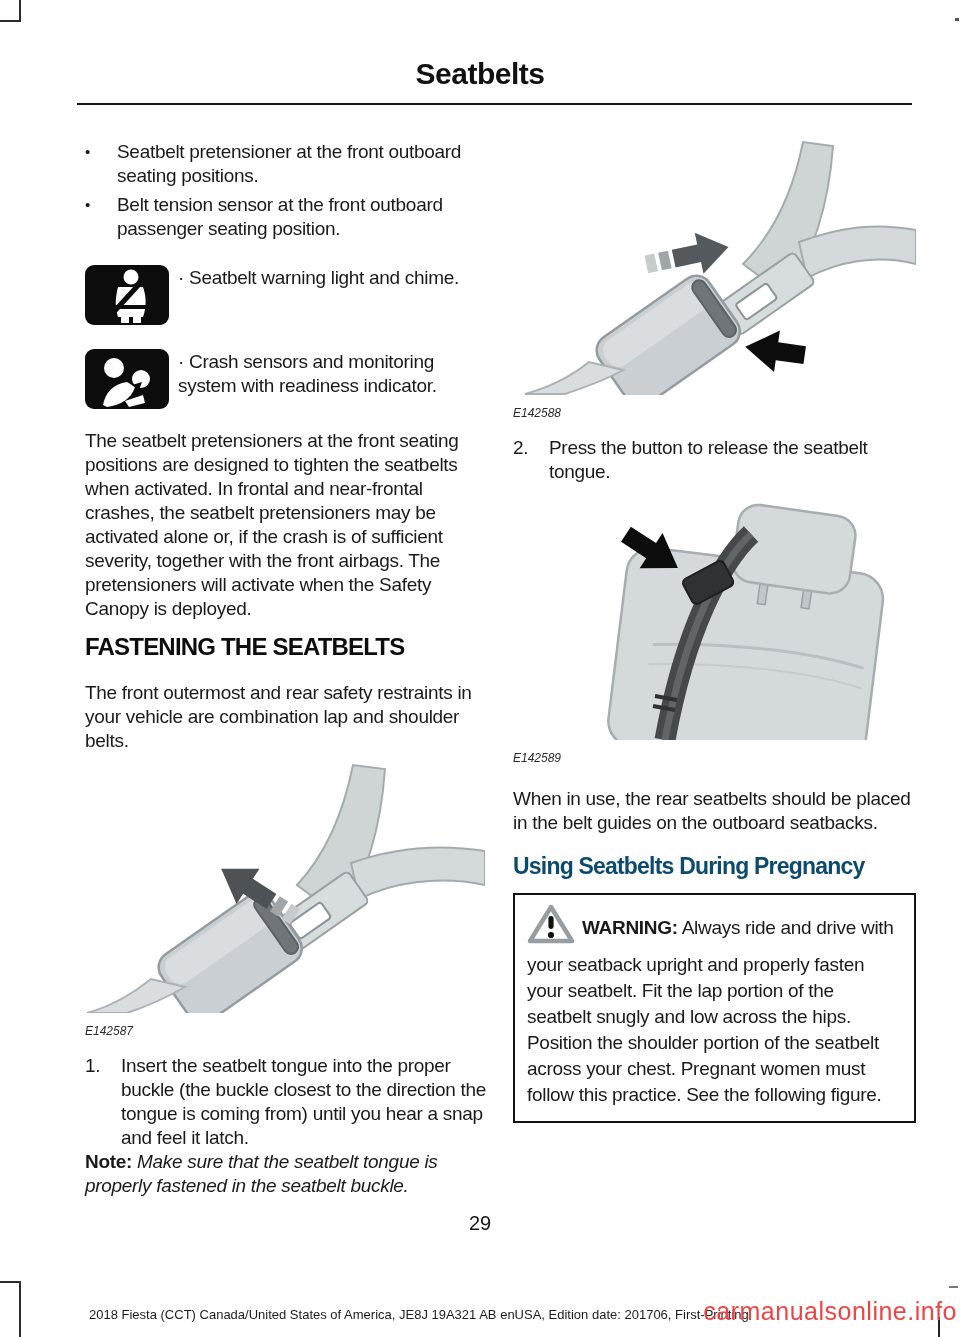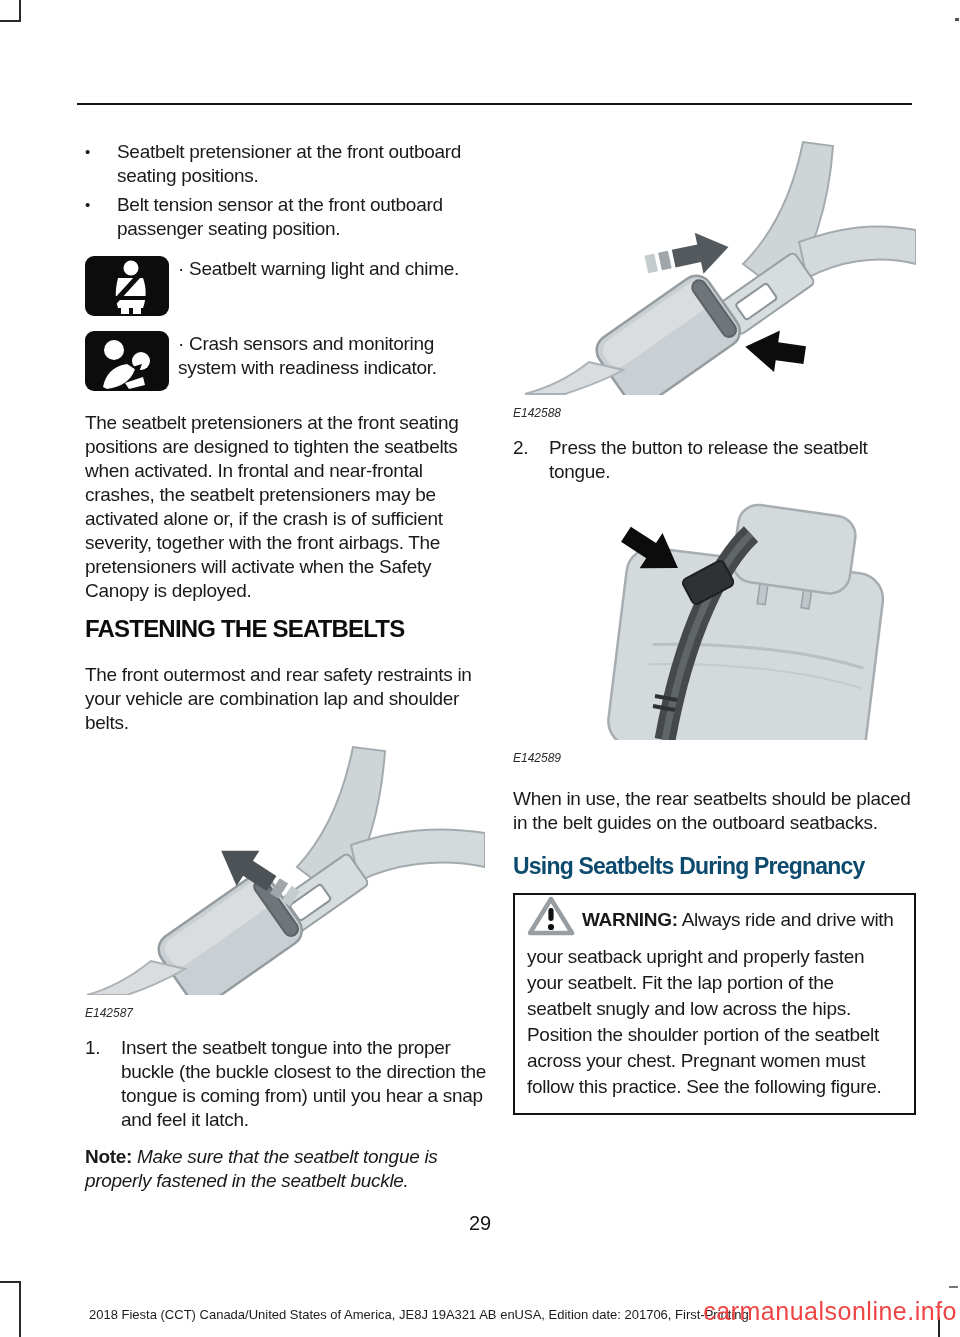--- a/index.html
+++ b/index.html
@@ -21,58 +21,59 @@
   .rule  { position:absolute; top:103px; left:77px; width:835px; height:2px; background:#151515; }
 
   .col { position:absolute; top:140px; font-size:19px; line-height:24px; letter-spacing:-0.3px; }
   .col-left  { left:85px;  width:402px; }
   .col-right { left:513px; width:403px; }
 
   .bullet-item { display:flex; margin-bottom:5px; }
   .bullet-char { width:32px; flex:none; font-size:15px; line-height:24px; }
   .bullet-text { flex:1; }
 
-  .callout { display:flex; align-items:flex-start; margin-top:15px; }
+  .callout { display:flex; align-items:flex-start; margin-top:24px; }
   .icon-tile { flex:none; width:84px; height:60px; background:#0c0c0c; border-radius:9px; margin-right:9px; }
   .callout-text { flex:1; padding-top:1px; }
 
   .para { margin-top:20px; }
   .h-major { margin-top:12px; font-size:24px; line-height:28px; font-weight:bold; letter-spacing:-0.8px; color:#0d0d0d; }
   .h-minor { margin-top:18px; font-size:23px; line-height:27px; font-weight:bold; letter-spacing:-0.8px; color:#0c4a6e; }
 
   .figure { margin-top:10px; }
   .fig-label { font-size:12px; letter-spacing:0; line-height:18px; color:#2b2b2b; margin-top:3px;font-style:italic; }
 
   .step { display:flex; margin-top:14px; }
   .step-num { width:36px; flex:none; }
   .step-text { flex:1; }
 
-  .note { margin-top:13px; }
+  .note { }
   .note-label { font-weight:bold; font-style:normal; }
   .note-text { font-style:italic; }
 
-  .warning-box { margin-top:13px; border:2px solid #111; padding:0 12px 13px 12px; line-height:26px; }
+  .warning-box { margin-top:13px; border:2px solid #111; padding:8px 12px 13px 12px; line-height:26px; }
   .warn-icon { display:inline-block; vertical-align:-11px; margin-right:7px; }
   .warning-label { font-weight:bold; }
 
   .page-number { position:absolute; top:1212px; left:0; width:100%; text-align:center; font-size:20px; color:#161616; }
   .footer-line { position:absolute; top:1307px; left:89px; font-size:13px; letter-spacing:0; color:#1c1c1c; }
   .watermark { position:absolute; top:1297px; right:3px; font-size:25px; letter-spacing:0.5px; color:#ef4444; }
 </style>
 </head>
 <body>
 
 <div class="page">
 
   <div class="crop crop-tl"></div>
   <div class="crop crop-bl"></div>
   <div class="crop crop-tr-dot"></div>
   <div class="crop crop-br-dash"></div>
   <div class="crop crop-br-tick"></div>
 
+  <div class="title">Seatbelts</div>
   <div class="rule"></div>
 
   <div class="col col-left">
 
     <div class="bullet-item">
       <span class="bullet-char">•</span>
       <span class="bullet-text">Seatbelt pretensioner at the front outboard seating positions.</span>
     </div>
     <div class="bullet-item">
       <span class="bullet-char">•</span>

